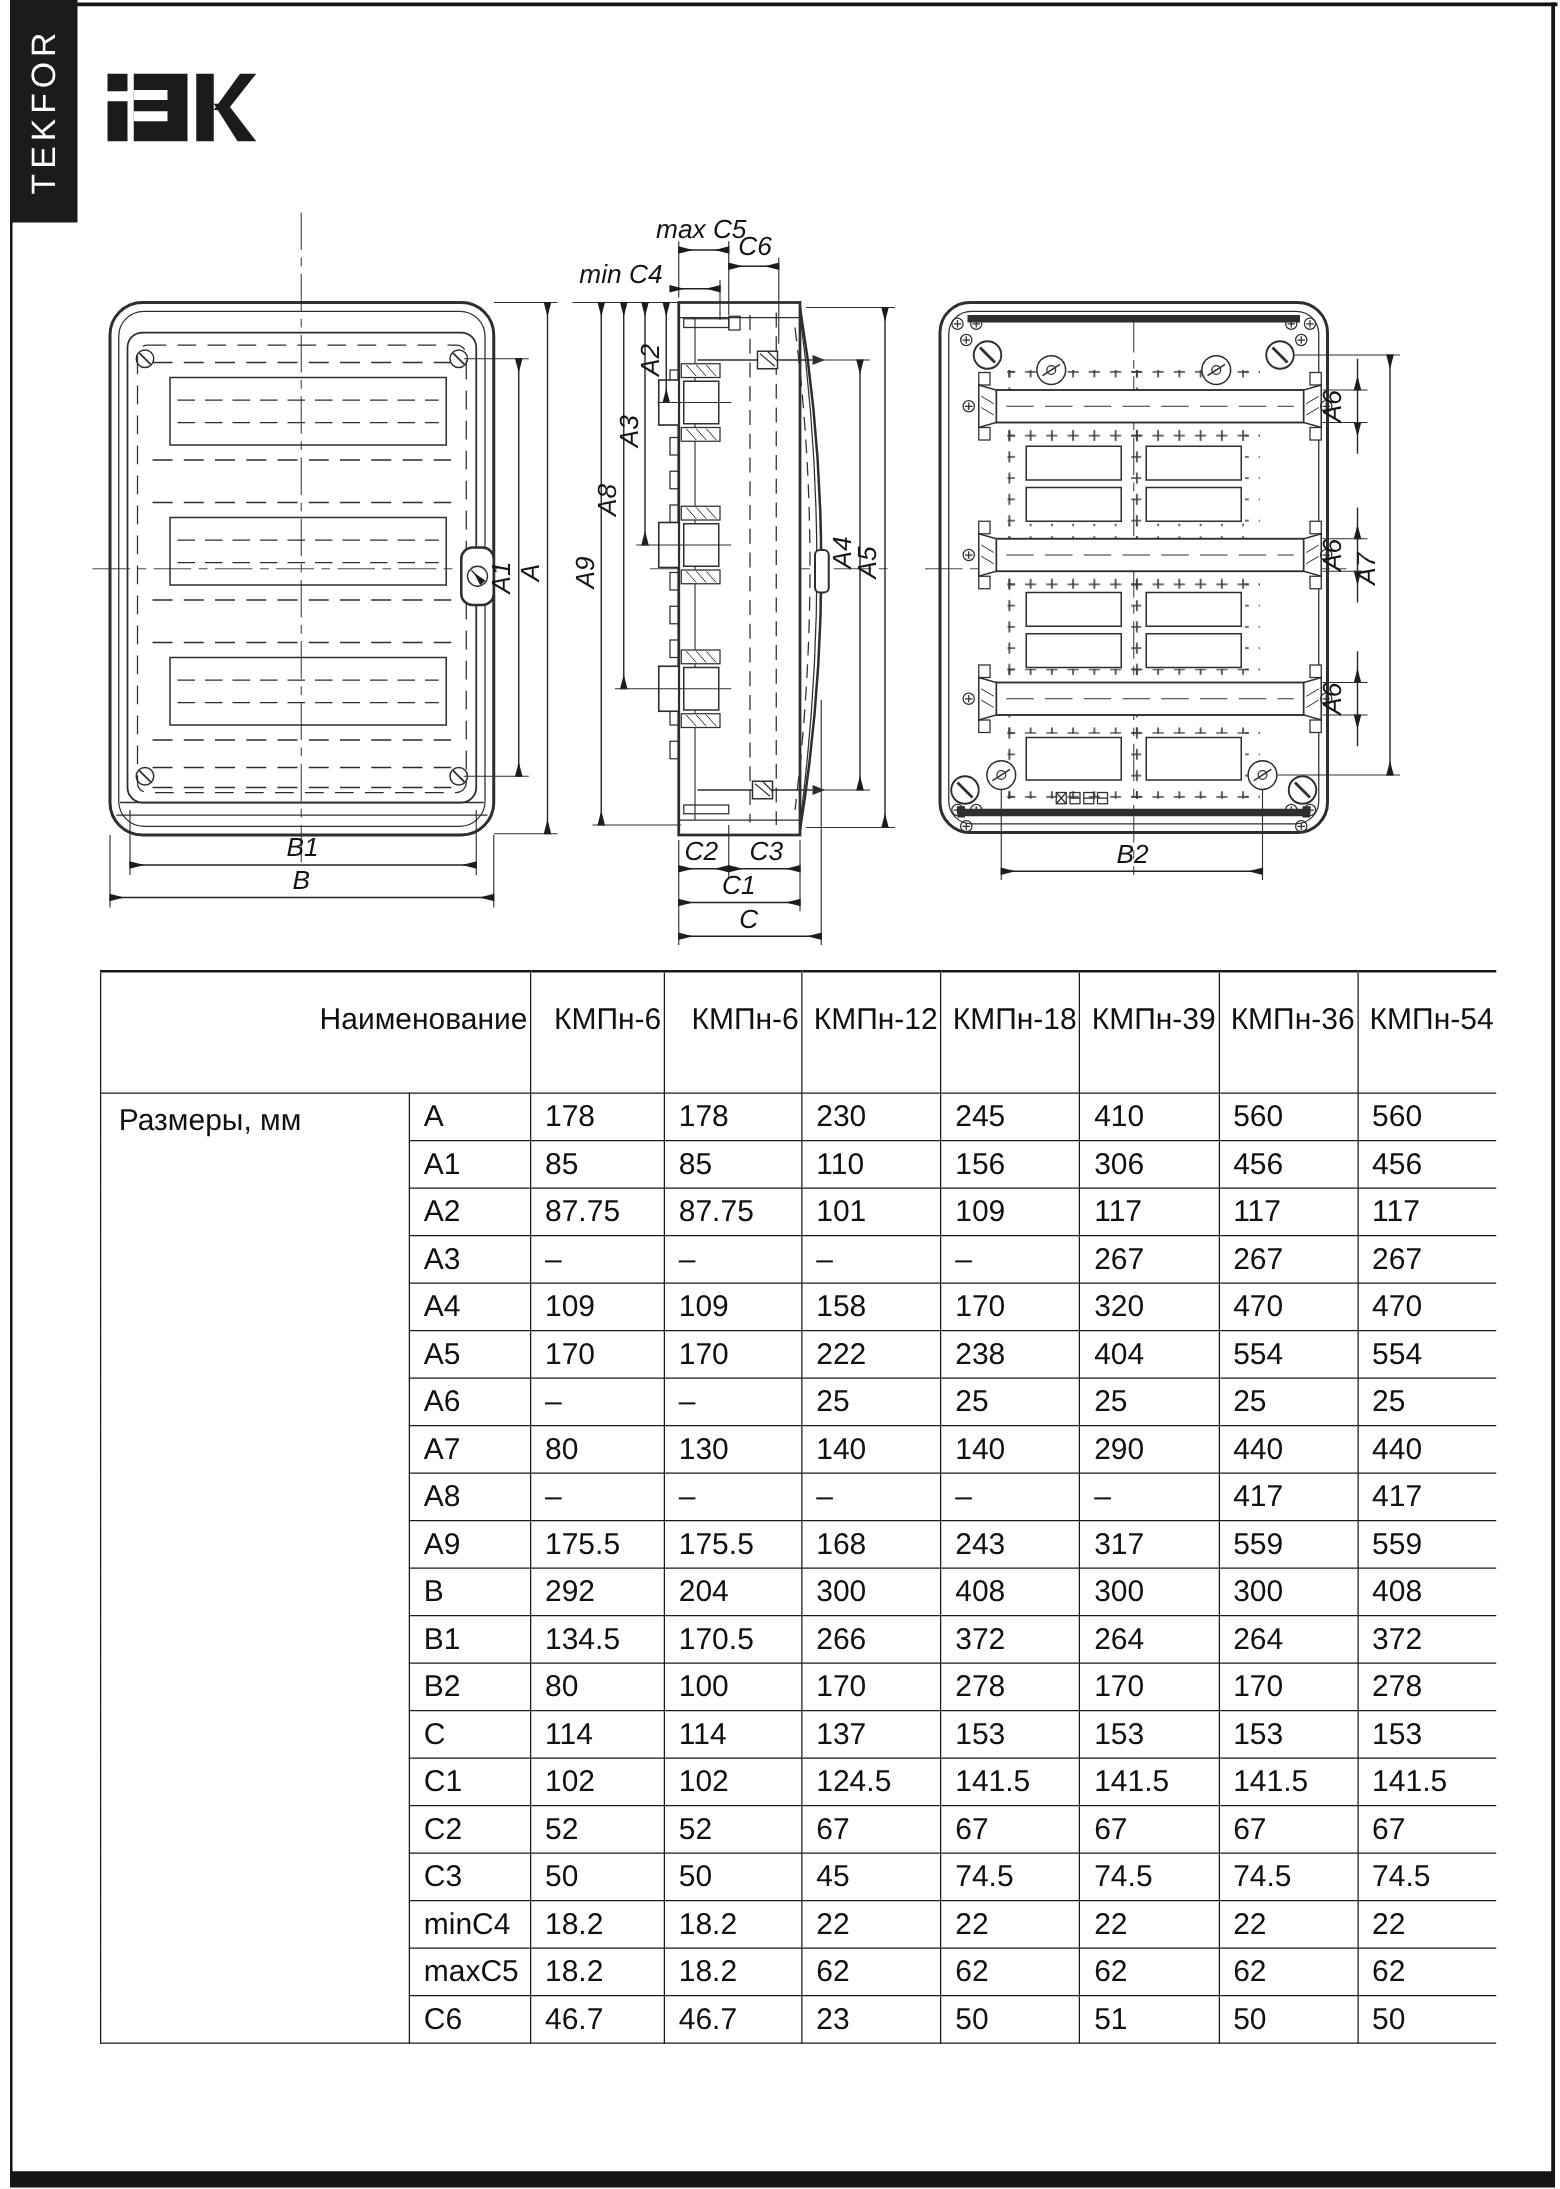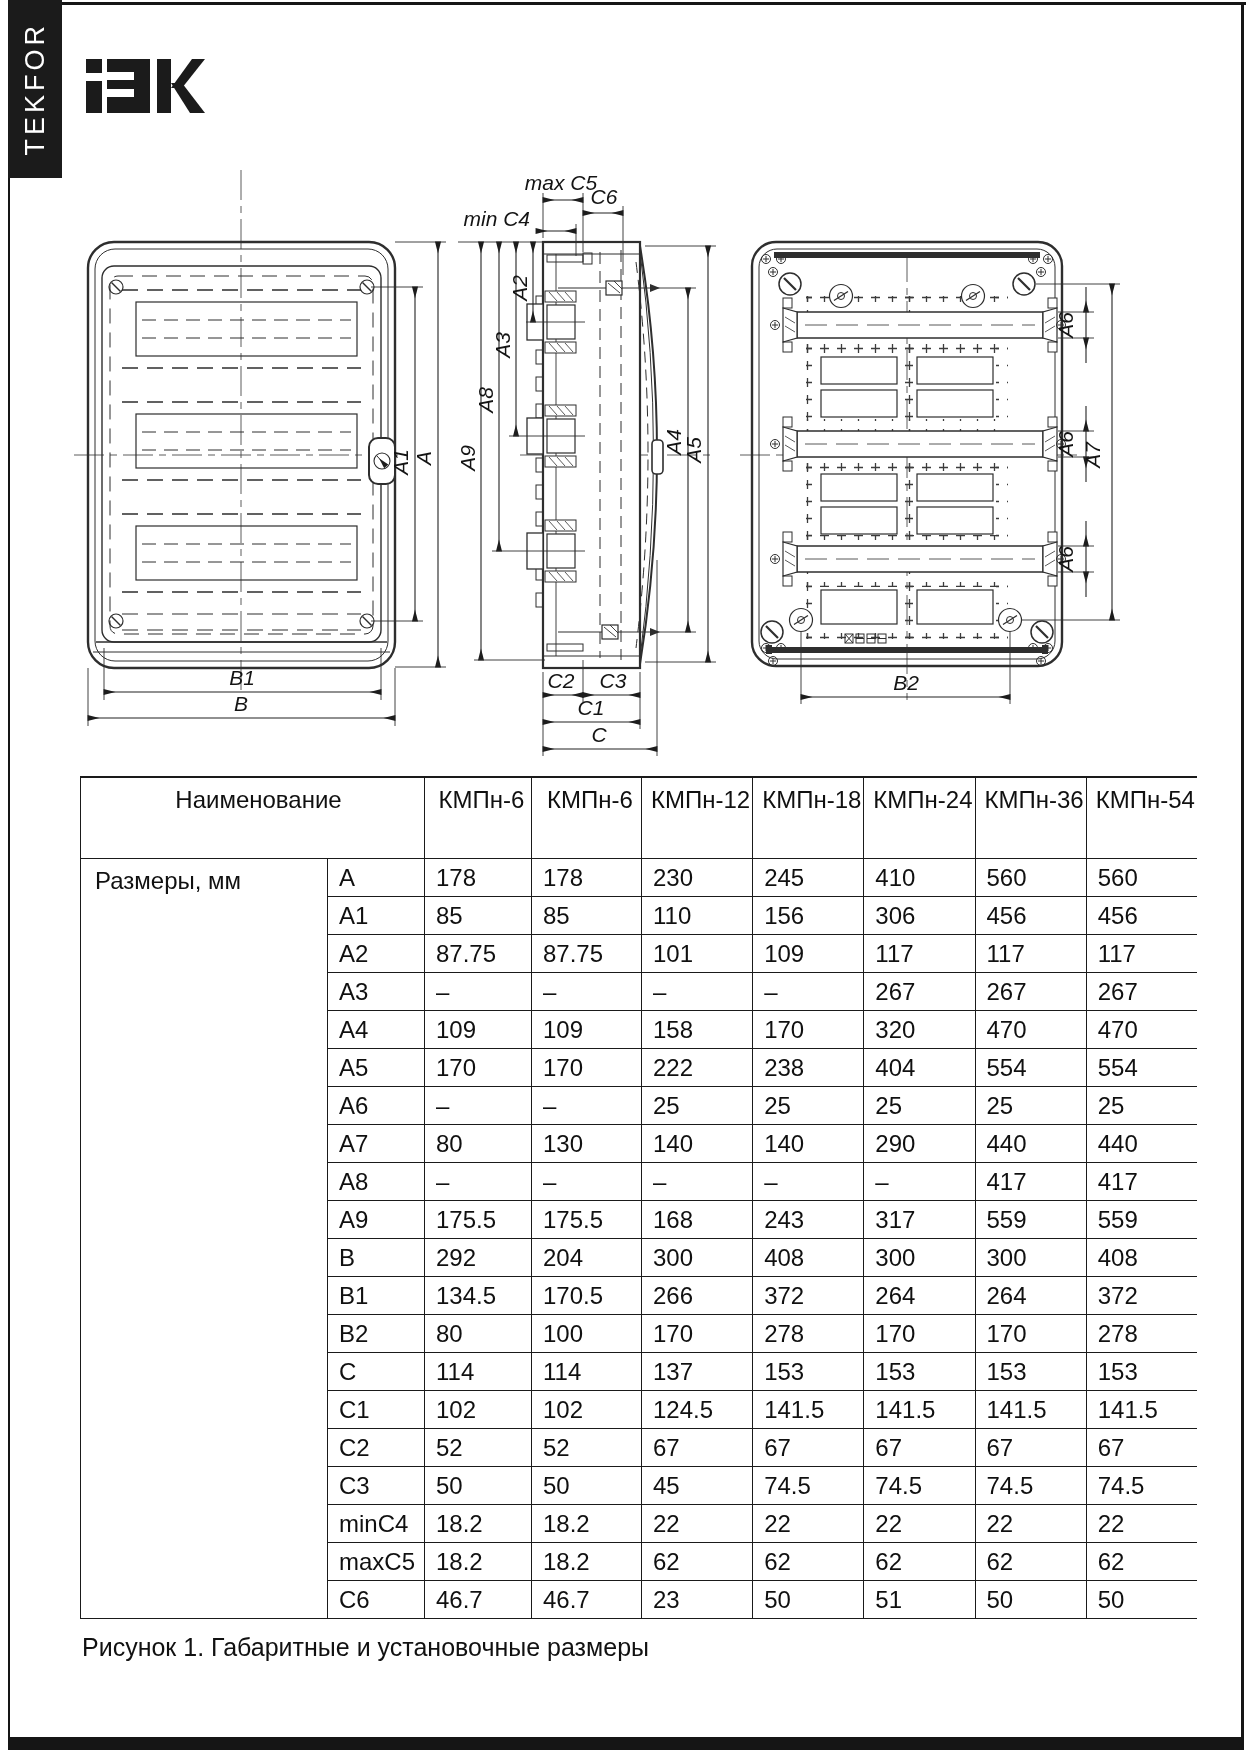--- a/index.html
+++ b/index.html
@@ -37,22 +37,22 @@
   .dim  { stroke:#222; stroke-width:1.1; fill:none; }
 
   
   table.dims {
     position:absolute; left:80px; top:776px; border-collapse:collapse;
     table-layout:fixed; font-size:24px; color:#101010;
   }
   table.dims th, table.dims td { border:1.6px solid #1a1a1a; font-weight:400; white-space:nowrap; overflow:hidden; }
   table.dims th:last-child, table.dims td:last-child { border-right:none; }
   table.dims thead th {
-    height:72px; vertical-align:top; text-align:center;
-    padding:8px 2px 0 9px; border-top:2.6px solid #1a1a1a;margin-left:25px;
+    height:72px; vertical-align:top; text-align:right;
+    padding:24px 2px 0 9px; border-top:2.6px solid #1a1a1a;margin-left:25px;
   }
   table.dims thead th.namehead { padding-left:14px; }
   table.dims tbody td { height:37px; padding:0 2px 0 11px; vertical-align:middle; }
   table.dims td.group-cell { vertical-align:top; padding-top:8px; padding-left:14px; }
 
   .caption { position:absolute; left:82px; top:1633px; font-size:25px; color:#111; }
 </style>
 </head>
 <body>
 
@@ -406,21 +406,21 @@
         <col style="width:108px">
         <col style="width:88px">
     </colgroup>
     <thead>
       <tr>
         <th colspan="2" class="namehead">Наименование</th>
       <th>КМПн-6</th>
           <th>КМПн-6</th>
           <th>КМПн-12</th>
           <th>КМПн-18</th>
-          <th>КМПн-24</th>
+          <th>КМПн-39</th>
           <th>КМПн-36</th>
           <th>КМПн-54</th>
         </tr>
     </thead>
     <tbody>
         <tr>
           <td class="group-cell" rowspan="20">Размеры, мм</td>
           <td>A</td>
           <td>178</td>
           <td>178</td>
@@ -616,15 +616,14 @@
           <td>46.7</td>
           <td>23</td>
           <td>50</td>
           <td>51</td>
           <td>50</td>
           <td>50</td>
         </tr>
       </tbody>
   </table>
 
-  <div class="caption">Рисунок 1. Габаритные и установочные размеры</div>
 
 </div>
 
 </body></html>

